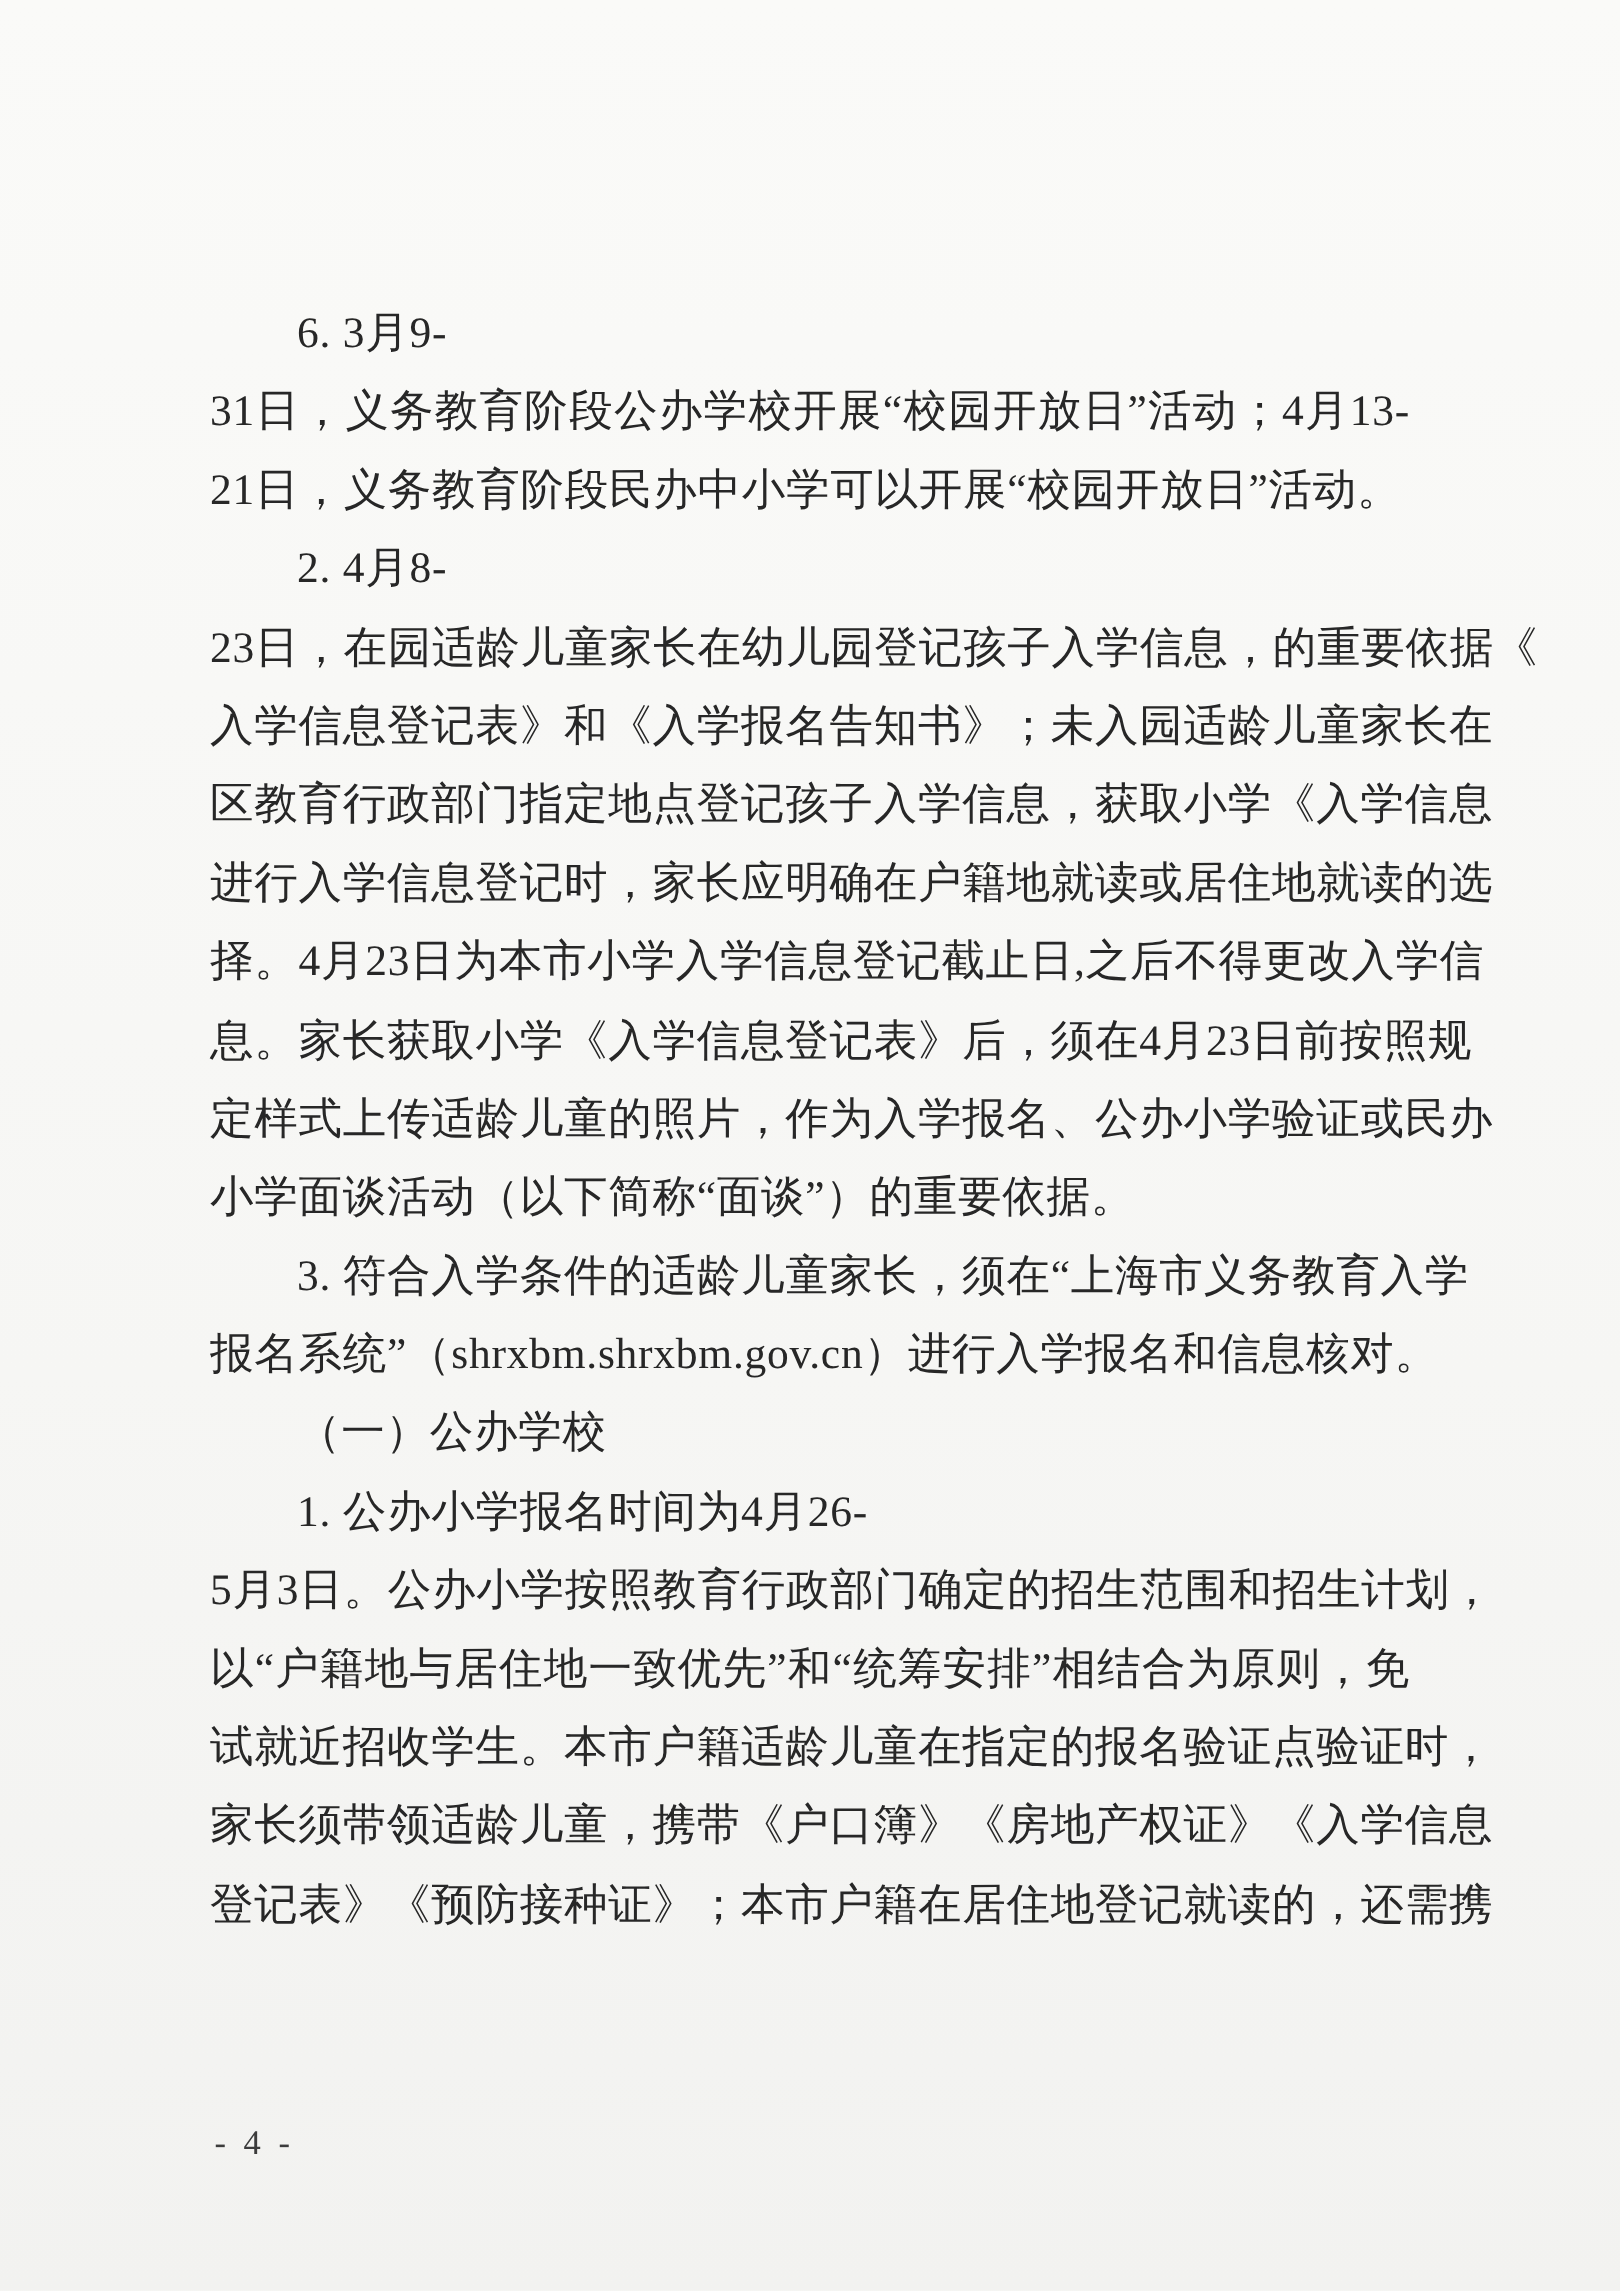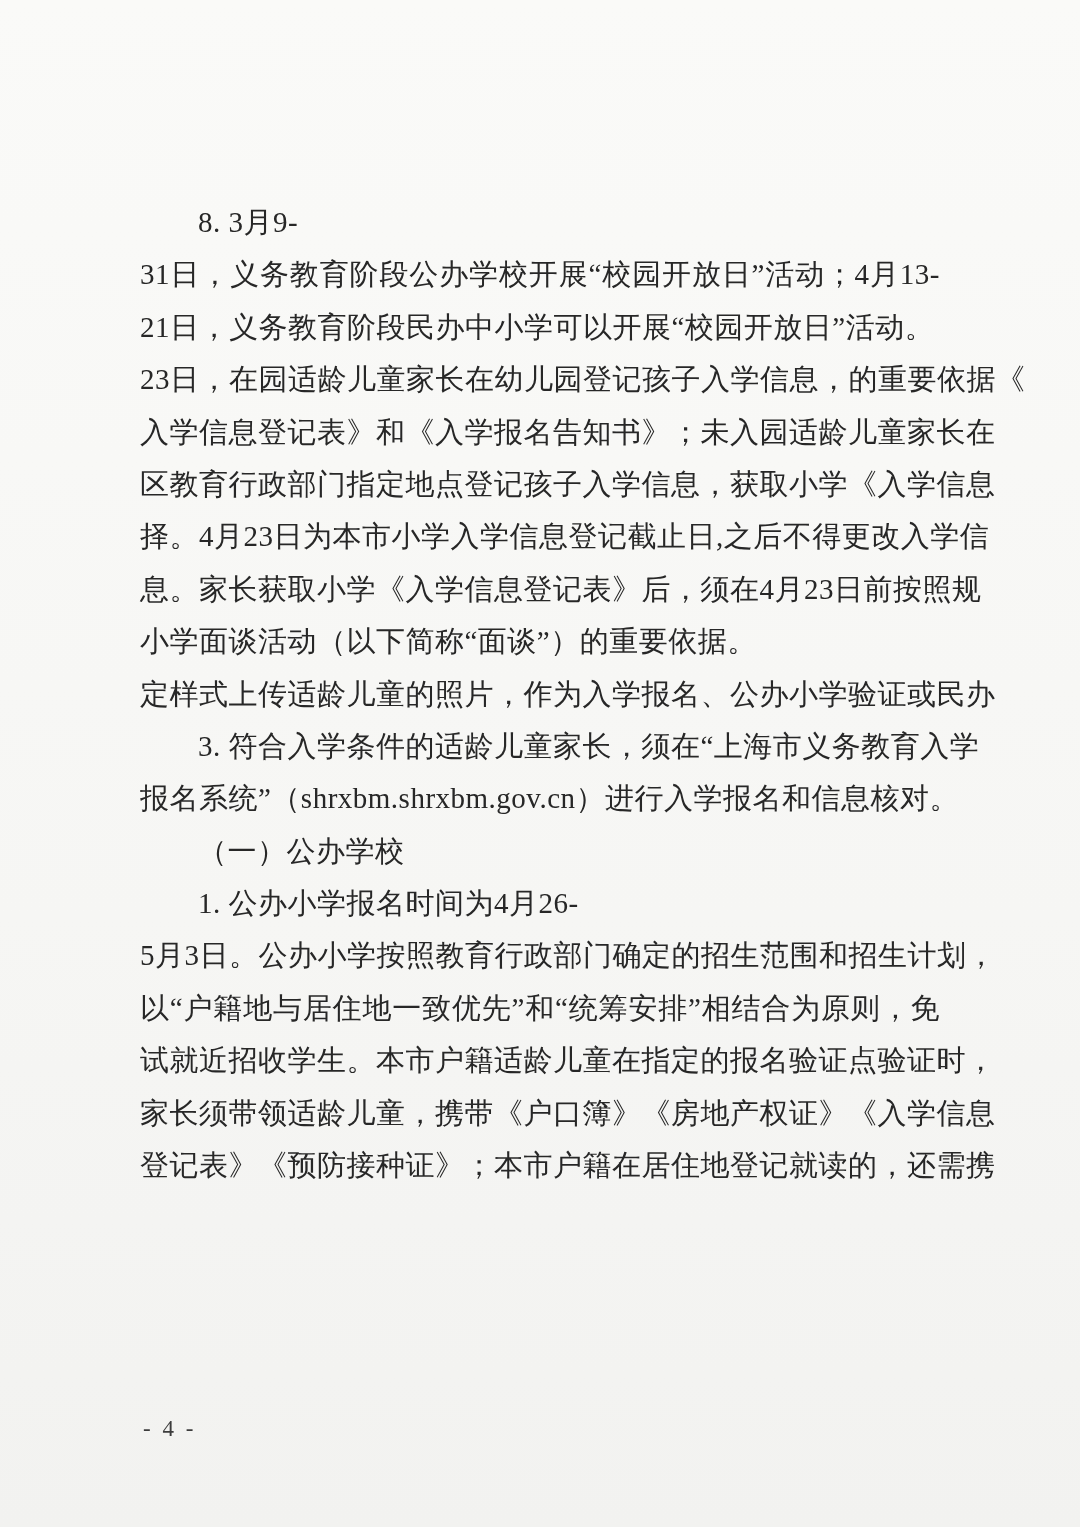--- a/index.html
+++ b/index.html
@@ -52,30 +52,32 @@
     line-height: 30px;
     color: #3c3c3c;
     letter-spacing: 3px;
   }
 </style>
 </head>
 <body>
 
 <div class="page">
   <div class="content">
-      <div class="line indent">8. 3月9-</div>
+      <div class="line indent">6. 3月9-</div>
       <div class="line justify">31日，义务教育阶段公办学校开展“校园开放日”活动；4月13-</div>
       <div class="line">21日，义务教育阶段民办中小学可以开展“校园开放日”活动。</div>
+      <div class="line indent">2. 4月8-</div>
       <div class="line justify">23日，在园适龄儿童家长在幼儿园登记孩子入学信息，的重要依据《</div>
       <div class="line justify">入学信息登记表》和《入学报名告知书》；未入园适龄儿童家长在</div>
       <div class="line justify">区教育行政部门指定地点登记孩子入学信息，获取小学《入学信息</div>
+      <div class="line justify">进行入学信息登记时，家长应明确在户籍地就读或居住地就读的选</div>
       <div class="line justify">择。4月23日为本市小学入学信息登记截止日,之后不得更改入学信</div>
       <div class="line justify">息。家长获取小学《入学信息登记表》后，须在4月23日前按照规</div>
+      <div class="line justify">定样式上传适龄儿童的照片，作为入学报名、公办小学验证或民办</div>
       <div class="line">小学面谈活动（以下简称“面谈”）的重要依据。</div>
-      <div class="line justify">定样式上传适龄儿童的照片，作为入学报名、公办小学验证或民办</div>
       <div class="line indent justify">3. 符合入学条件的适龄儿童家长，须在“上海市义务教育入学</div>
       <div class="line">报名系统”（shrxbm.shrxbm.gov.cn）进行入学报名和信息核对。</div>
       <div class="line indent bold">（一）公办学校</div>
       <div class="line indent">1. 公办小学报名时间为4月26-</div>
       <div class="line justify">5月3日。公办小学按照教育行政部门确定的招生范围和招生计划，</div>
       <div class="line justify">以“户籍地与居住地一致优先”和“统筹安排”相结合为原则，免</div>
       <div class="line justify">试就近招收学生。本市户籍适龄儿童在指定的报名验证点验证时，</div>
       <div class="line justify">家长须带领适龄儿童，携带《户口簿》《房地产权证》《入学信息</div>
       <div class="line justify">登记表》《预防接种证》；本市户籍在居住地登记就读的，还需携</div>
     </div>

